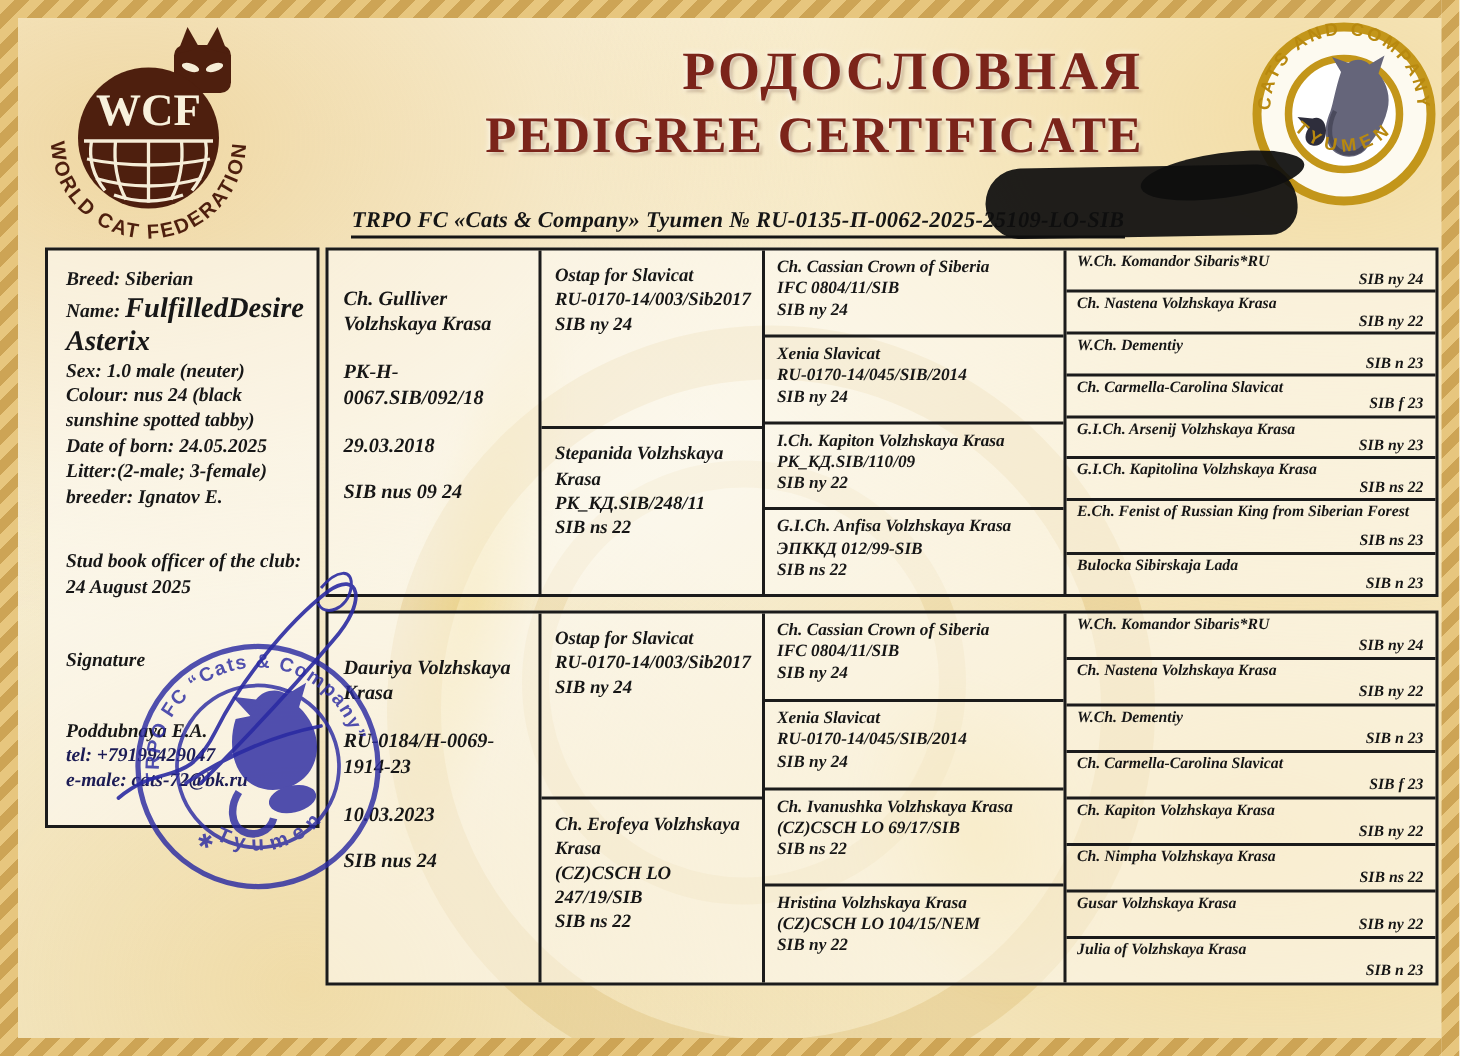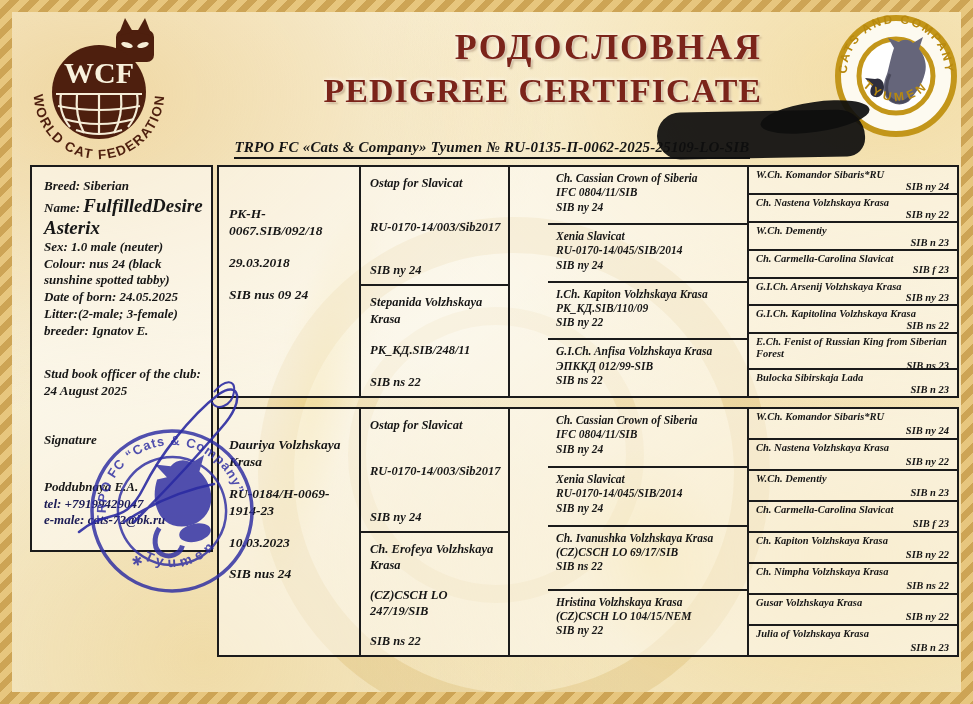--- a/index.html
+++ b/index.html
@@ -54,28 +54,28 @@
 
   
   .ped-table{position:absolute;left:205px;width:742px;display:flex;box-sizing:border-box;
     border:2.5px solid #1b1b1b;background:rgba(255,255,255,.5);}
   .t-top{top:153px;height:233px;}
   .t-bottom{top:395px;height:250px;}
   .col{display:flex;flex-direction:column;box-sizing:border-box;border-right:2px solid #1b1b1b;}
   .col:last-child{border-right:none;}
   .col-g1{width:142px;}
   .col-g2{width:149px;}
-  .col-g3{width:201px;margin-left:38px;}
+  .col-g3{width:201px;}
   .col-g4{flex:1;}
   .cell{box-sizing:border-box;border-bottom:2px solid #1b1b1b;flex:1;overflow:hidden;
     font-style:italic;font-weight:bold;color:#161616;}
   .cell:last-child{border-bottom:none;}
   .gen1{padding:24px 6px 6px 10px;font-size:13.5px;line-height:1.25;}
   .gen1 .g{margin-top:15px;}
-  .gen2{padding:8px 6px 6px 9px;font-size:12.5px;line-height:1.3;display:flex;flex-direction:column;justify-content:space-between;}
+  .gen2{padding:8px 6px 6px 9px;font-size:12.5px;line-height:1.3;display:flex;flex-direction:column;justify-content:flex-start;}
   .gen3{padding:4px 6px 2px 8px;font-size:11.5px;line-height:1.25;}
   .gen4{padding:2px 6px 1px 7px;font-size:10.5px;line-height:1.12;display:flex;flex-direction:column;justify-content:space-between;}
   .gen4 .code{align-self:flex-end;padding-right:2px;}
 
   
   .wcf-logo{position:absolute;left:14px;top:2px;}
   .club-logo{position:absolute;left:820px;top:0;}
   .stamp{position:absolute;left:74px;top:413px;opacity:.82;transform:rotate(-12deg);}
   .signature-svg{position:absolute;left:52px;top:360px;opacity:.9;}
 </style>
@@ -161,20 +161,21 @@
     <div class="row" style="margin-bottom:32px">24  August  2025</div>
     <div class="row" style="margin-bottom:30px">Signature</div>
     <div class="row mb-lg">Poddubnaya E.A.</div>
     <div class="row mb-sm blue-ink">tel: +79199429047</div>
     <div class="row blue-ink">e-male: cats-72@bk.ru</div>
   </div>
 
   <div class="ped-table t-top">
     <div class="col col-g1">
       <div class="cell gen1">
+        <div>Ch. Gulliver Volzhskaya Krasa</div>
         <div class="g">PK-H-0067.SIB/092/18</div>
         <div class="g">29.03.2018</div>
         <div class="g">SIB nus 09 24</div>
       </div>
     </div>
     <div class="col col-g2">
       <div class="cell gen2" style="flex:52">
         <div>Ostap for Slavicat</div>
             <div>RU-0170-14/003/Sib2017</div>
             <div>SIB ny 24</div>

